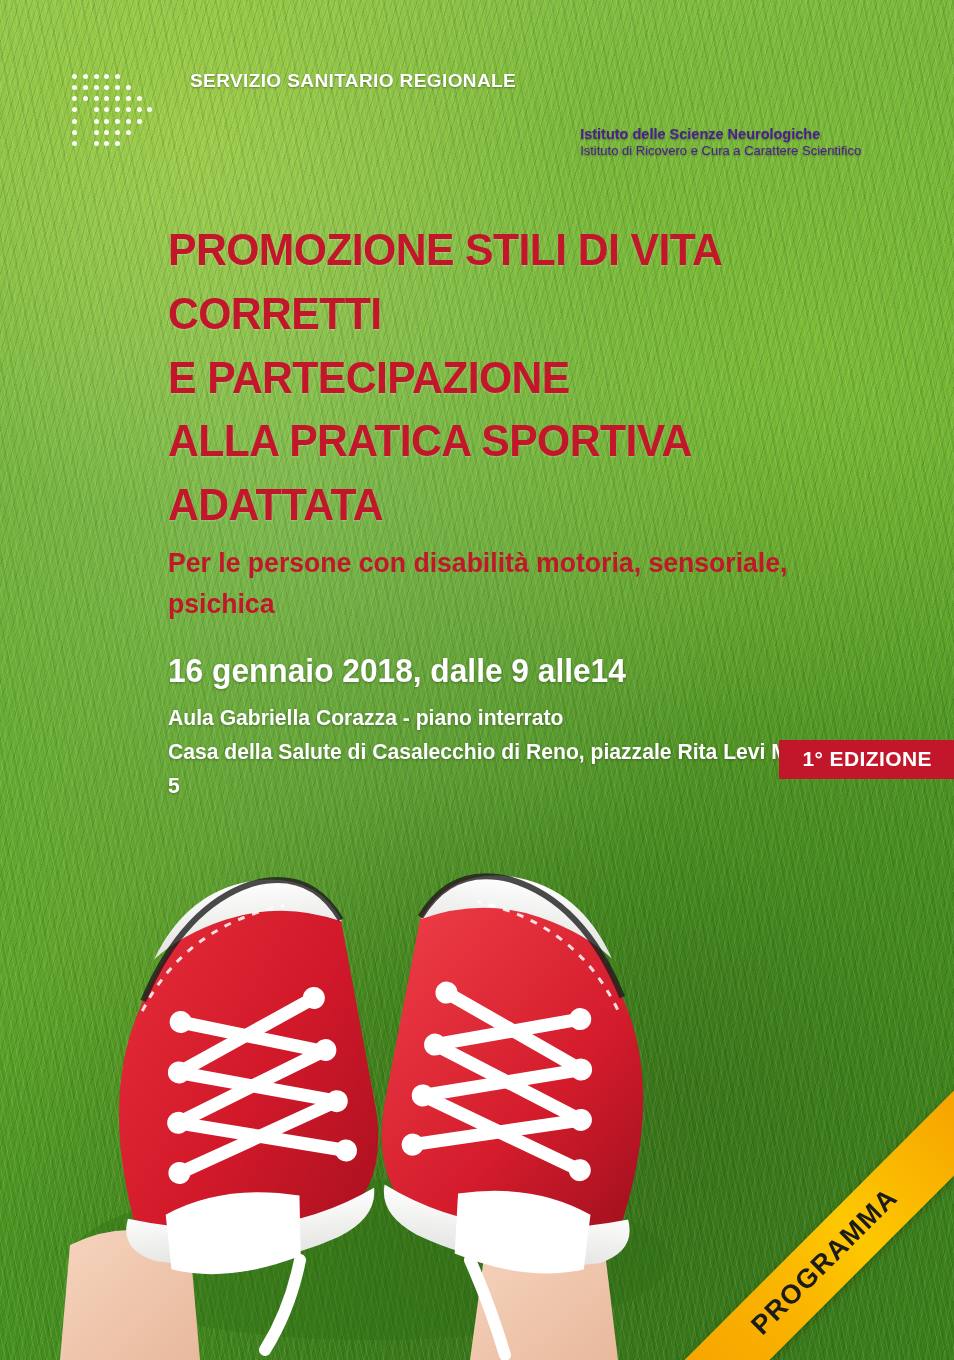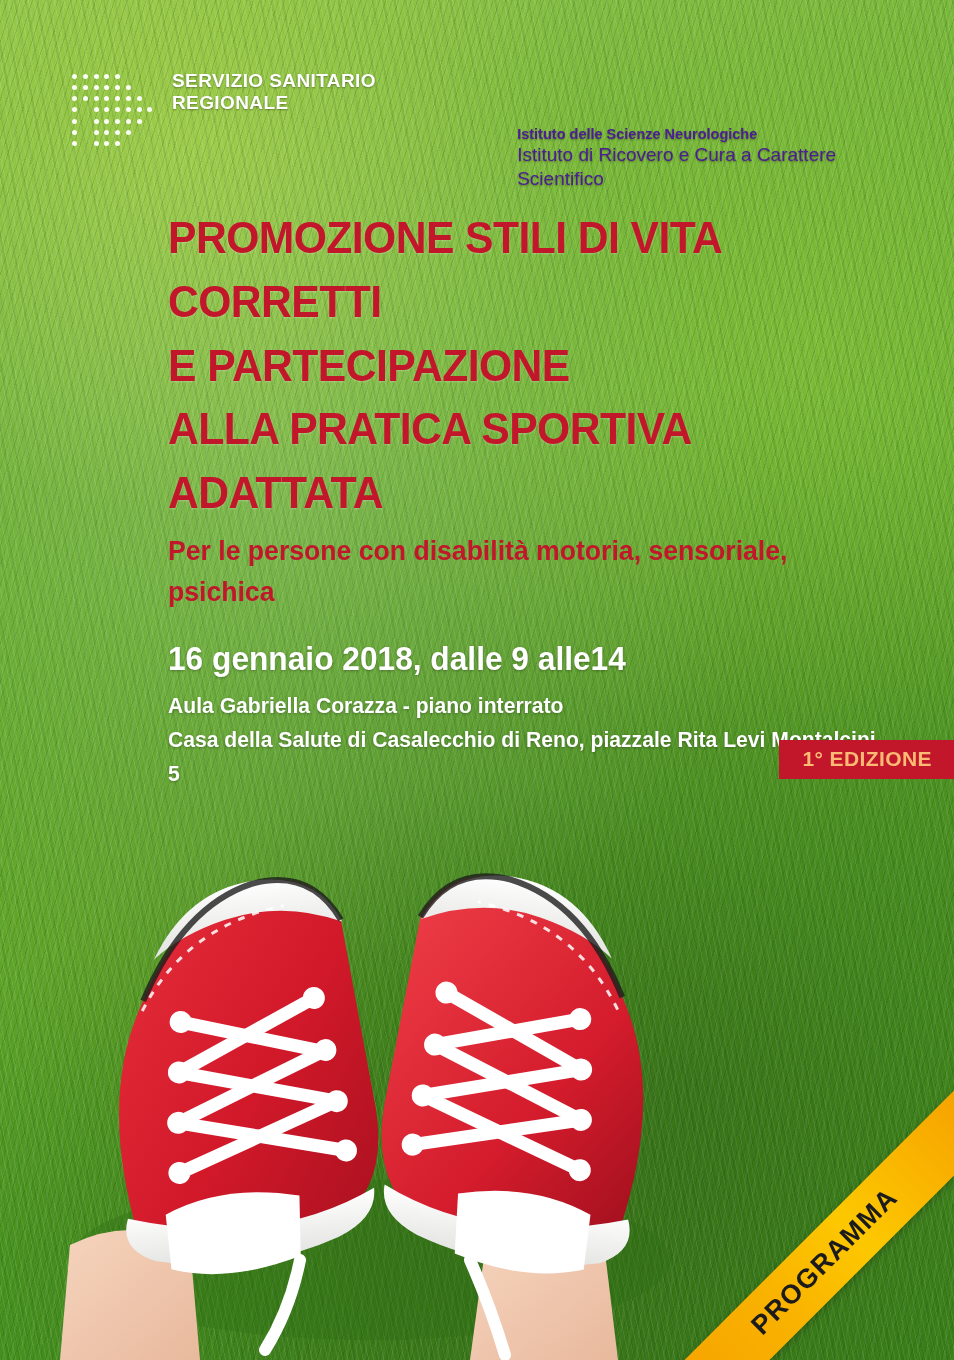--- a/index.html
+++ b/index.html
@@ -52,21 +52,21 @@
   }
 
   
   .header {
     position: absolute;
     top: 70px;
     left: 72px;
     right: 60px;
     display: flex;
     align-items: flex-start;
-    gap: 16px;
+    gap: 34px;
     z-index: 6;
   }
 
   .logo-dots {
     width: 84px;
     height: 76px;
     display: grid;
     grid-template-columns: repeat(8, 1fr);
     grid-template-rows: repeat(7, 1fr);
     gap: 2px;
@@ -112,30 +112,30 @@
     margin-left: 30px;
     margin-top: 55px;
   }
   .inst-l1 {
     font-size: 14.5px;
     font-weight: bold;
     line-height: 1.25;
     text-shadow: 0 1px 2px rgba(0,0,0,.35);
   }
   .inst-l2 {
-    font-size: 19px;
+    font-size: 13px;
     font-weight: normal;
     line-height: 1.25;
     text-shadow: 0 1px 2px rgba(0,0,0,.35);
   }
 
   
   .titles {
     position: absolute;
-    top: 206px;
+    top: 218px;
     left: 168px;
     right: 48px;
     z-index: 6;
   }
   .title-line {
     color: #c2172b;
     font-size: 44px;
     font-weight: bold;
     letter-spacing: -0.6px;
     line-height: 1.45;
@@ -174,21 +174,21 @@
     text-shadow: 0 1px 3px rgba(0,0,0,.3);
   }
   .where1 { margin-top: 8px; }
 
   
   .edition {
     position: absolute;
     top: 740px;
     right: 0;
     background: #c2172b;
-    color: #fdba74;
+    color: #ffffff;
     font-size: 21px;
     font-weight: bold;
     letter-spacing: .4px;
     padding: 7px 22px 8px 24px;
     z-index: 7;
   }
 
   
   .shoes {
     position: absolute;

